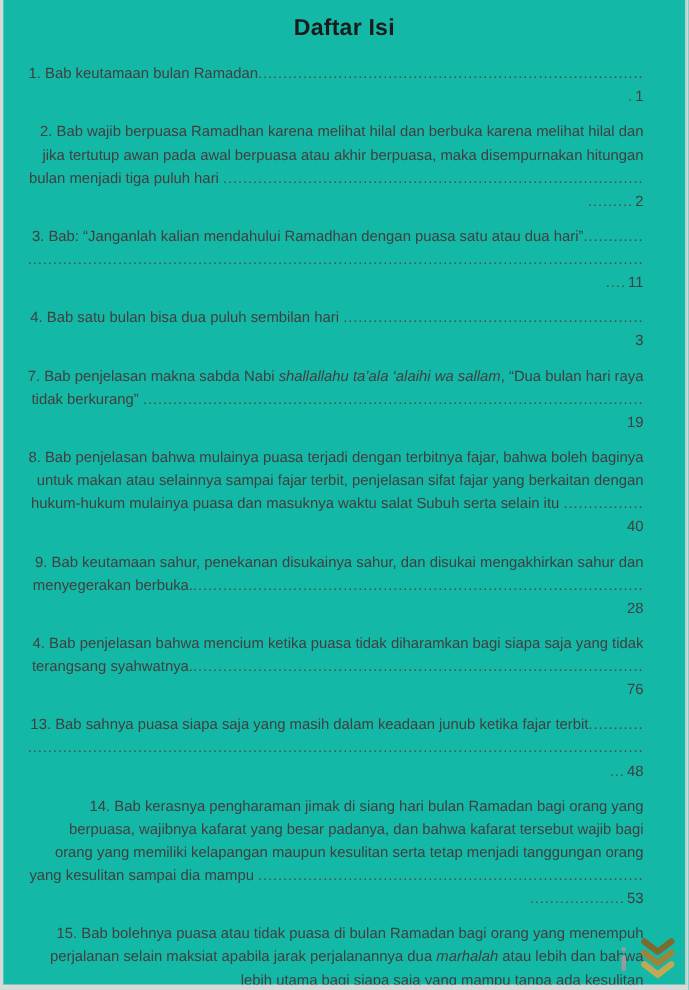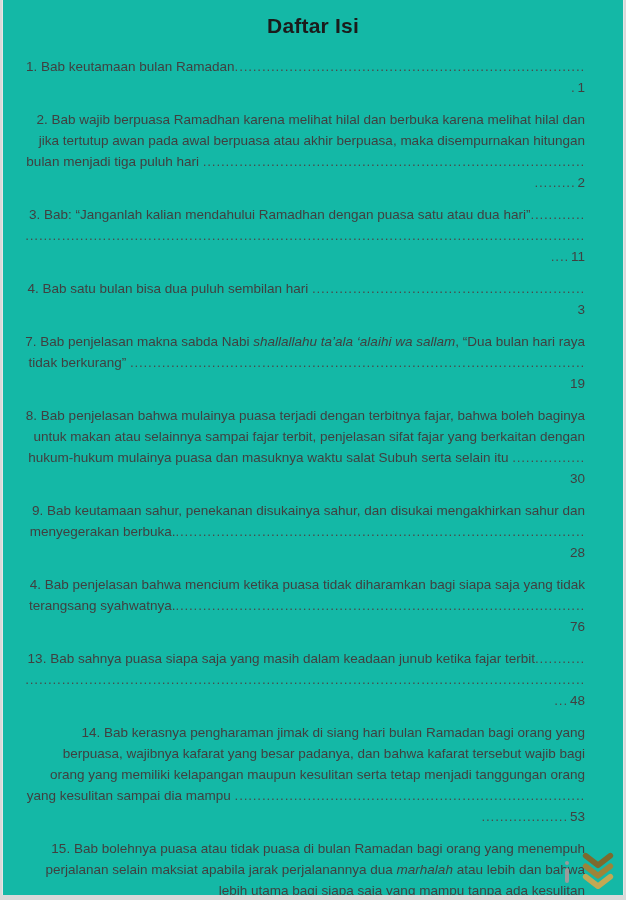--- a/index.html
+++ b/index.html
@@ -73,21 +73,21 @@
 
 <div class="app">
   <div class="page">
     <h1 class="title">Daftar Isi</h1>
     <div id="toc-list" class="toc">
         <p class="toc-entry"><span>1. Bab keutamaan bulan Ramadan</span><span class="leader">​.​.​.​.​.​.​.​.​.​.​.​.​.​.​.​.​.​.​.​.​.​.​.​.​.​.​.​.​.​.​.​.​.​.​.​.​.​.​.​.​.​.​.​.​.​.​.​.​.​.​.​.​.​.​.​.​.​.​.​.​.​.​.​.​.​.​.​.​.​.​.​.​.​.​.​.​.​.​</span><span class="pnum">1</span></p>
         <p class="toc-entry"><span>2. Bab wajib berpuasa Ramadhan karena melihat hilal dan berbuka karena melihat hilal dan jika tertutup awan pada awal berpuasa atau akhir berpuasa, maka disempurnakan hitungan bulan menjadi tiga puluh hari </span><span class="leader">​.​.​.​.​.​.​.​.​.​.​.​.​.​.​.​.​.​.​.​.​.​.​.​.​.​.​.​.​.​.​.​.​.​.​.​.​.​.​.​.​.​.​.​.​.​.​.​.​.​.​.​.​.​.​.​.​.​.​.​.​.​.​.​.​.​.​.​.​.​.​.​.​.​.​.​.​.​.​.​.​.​.​.​.​.​.​.​.​.​.​.​.​.​</span><span class="pnum">2</span></p>
         <p class="toc-entry"><span>3. Bab: “Janganlah kalian mendahului Ramadhan dengan puasa satu atau dua hari”</span><span class="leader">​.​.​.​.​.​.​.​.​.​.​.​.​.​.​.​.​.​.​.​.​.​.​.​.​.​.​.​.​.​.​.​.​.​.​.​.​.​.​.​.​.​.​.​.​.​.​.​.​.​.​.​.​.​.​.​.​.​.​.​.​.​.​.​.​.​.​.​.​.​.​.​.​.​.​.​.​.​.​.​.​.​.​.​.​.​.​.​.​.​.​.​.​.​.​.​.​.​.​.​.​.​.​.​.​.​.​.​.​.​.​.​.​.​.​.​.​.​.​.​.​.​.​.​.​.​.​.​.​.​.​.​.​.​.​.​.​.​.​.​</span><span class="pnum">11</span></p>
         <p class="toc-entry"><span>4. Bab satu bulan bisa dua puluh sembilan hari </span><span class="leader">​.​.​.​.​.​.​.​.​.​.​.​.​.​.​.​.​.​.​.​.​.​.​.​.​.​.​.​.​.​.​.​.​.​.​.​.​.​.​.​.​.​.​.​.​.​.​.​.​.​.​.​.​.​.​.​.​.​.​.​.​</span><span class="pnum">3</span></p>
         <p class="toc-entry"><span>7. Bab penjelasan makna sabda Nabi </span><em>shallallahu ta’ala ‘alaihi wa sallam</em><span>, “Dua bulan hari raya tidak berkurang” </span><span class="leader">​.​.​.​.​.​.​.​.​.​.​.​.​.​.​.​.​.​.​.​.​.​.​.​.​.​.​.​.​.​.​.​.​.​.​.​.​.​.​.​.​.​.​.​.​.​.​.​.​.​.​.​.​.​.​.​.​.​.​.​.​.​.​.​.​.​.​.​.​.​.​.​.​.​.​.​.​.​.​.​.​.​.​.​.​.​.​.​.​.​.​.​.​.​.​.​.​.​.​.​.​</span><span class="pnum">19</span></p>
-        <p class="toc-entry"><span>8. Bab penjelasan bahwa mulainya puasa terjadi dengan terbitnya fajar, bahwa boleh baginya untuk makan atau selainnya sampai fajar terbit, penjelasan sifat fajar yang berkaitan dengan hukum-hukum mulainya puasa dan masuknya waktu salat Subuh serta selain itu </span><span class="leader">​.​.​.​.​.​.​.​.​.​.​.​.​.​.​.​.​</span><span class="pnum">30</span></p>
+        <p class="toc-entry"><span>8. Bab penjelasan bahwa mulainya puasa terjadi dengan terbitnya fajar, bahwa boleh baginya untuk makan atau selainnya sampai fajar terbit, penjelasan sifat fajar yang berkaitan dengan hukum-hukum mulainya puasa dan masuknya waktu salat Subuh serta selain itu </span><span class="leader">​.​.​.​.​.​.​.​.​.​.​.​.​.​.​.​.​</span><span class="pnum">40</span></p>
         <p class="toc-entry"><span>9. Bab keutamaan sahur, penekanan disukainya sahur, dan disukai mengakhirkan sahur dan menyegerakan berbuka.</span><span class="leader">​.​.​.​.​.​.​.​.​.​.​.​.​.​.​.​.​.​.​.​.​.​.​.​.​.​.​.​.​.​.​.​.​.​.​.​.​.​.​.​.​.​.​.​.​.​.​.​.​.​.​.​.​.​.​.​.​.​.​.​.​.​.​.​.​.​.​.​.​.​.​.​.​.​.​.​.​.​.​.​.​.​.​.​.​.​.​.​.​.​.​</span><span class="pnum">28</span></p>
         <p class="toc-entry"><span>4. Bab penjelasan bahwa mencium ketika puasa tidak diharamkan bagi siapa saja yang tidak terangsang syahwatnya.</span><span class="leader">​.​.​.​.​.​.​.​.​.​.​.​.​.​.​.​.​.​.​.​.​.​.​.​.​.​.​.​.​.​.​.​.​.​.​.​.​.​.​.​.​.​.​.​.​.​.​.​.​.​.​.​.​.​.​.​.​.​.​.​.​.​.​.​.​.​.​.​.​.​.​.​.​.​.​.​.​.​.​.​.​.​.​.​.​.​.​.​.​.​.​</span><span class="pnum">76</span></p>
         <p class="toc-entry"><span>13. Bab sahnya puasa siapa saja yang masih dalam keadaan junub ketika fajar terbit</span><span class="leader">​.​.​.​.​.​.​.​.​.​.​.​.​.​.​.​.​.​.​.​.​.​.​.​.​.​.​.​.​.​.​.​.​.​.​.​.​.​.​.​.​.​.​.​.​.​.​.​.​.​.​.​.​.​.​.​.​.​.​.​.​.​.​.​.​.​.​.​.​.​.​.​.​.​.​.​.​.​.​.​.​.​.​.​.​.​.​.​.​.​.​.​.​.​.​.​.​.​.​.​.​.​.​.​.​.​.​.​.​.​.​.​.​.​.​.​.​.​.​.​.​.​.​.​.​.​.​.​.​.​.​.​.​.​.​.​.​.​</span><span class="pnum">48</span></p>
         <p class="toc-entry"><span>14. Bab kerasnya pengharaman jimak di siang hari bulan Ramadan bagi orang yang berpuasa, wajibnya kafarat yang besar padanya, dan bahwa kafarat tersebut wajib bagi orang yang memiliki kelapangan maupun kesulitan serta tetap menjadi tanggungan orang yang kesulitan sampai dia mampu </span><span class="leader">​.​.​.​.​.​.​.​.​.​.​.​.​.​.​.​.​.​.​.​.​.​.​.​.​.​.​.​.​.​.​.​.​.​.​.​.​.​.​.​.​.​.​.​.​.​.​.​.​.​.​.​.​.​.​.​.​.​.​.​.​.​.​.​.​.​.​.​.​.​.​.​.​.​.​.​.​.​.​.​.​.​.​.​.​.​.​.​.​.​.​.​.​.​.​.​.​</span><span class="pnum">53</span></p>
         <p class="toc-entry"><span>15. Bab bolehnya puasa atau tidak puasa di bulan Ramadan bagi orang yang menempuh perjalanan selain maksiat apabila jarak perjalanannya dua </span><em>marhalah</em><span> atau lebih dan bahwa lebih utama bagi siapa saja yang mampu tanpa ada kesulitan</span></p>
       </div>
   </div>
 
   <div class="scroll-ctl">
     <div class="ibar" style="background: rgb(155, 155, 155);"></div>

